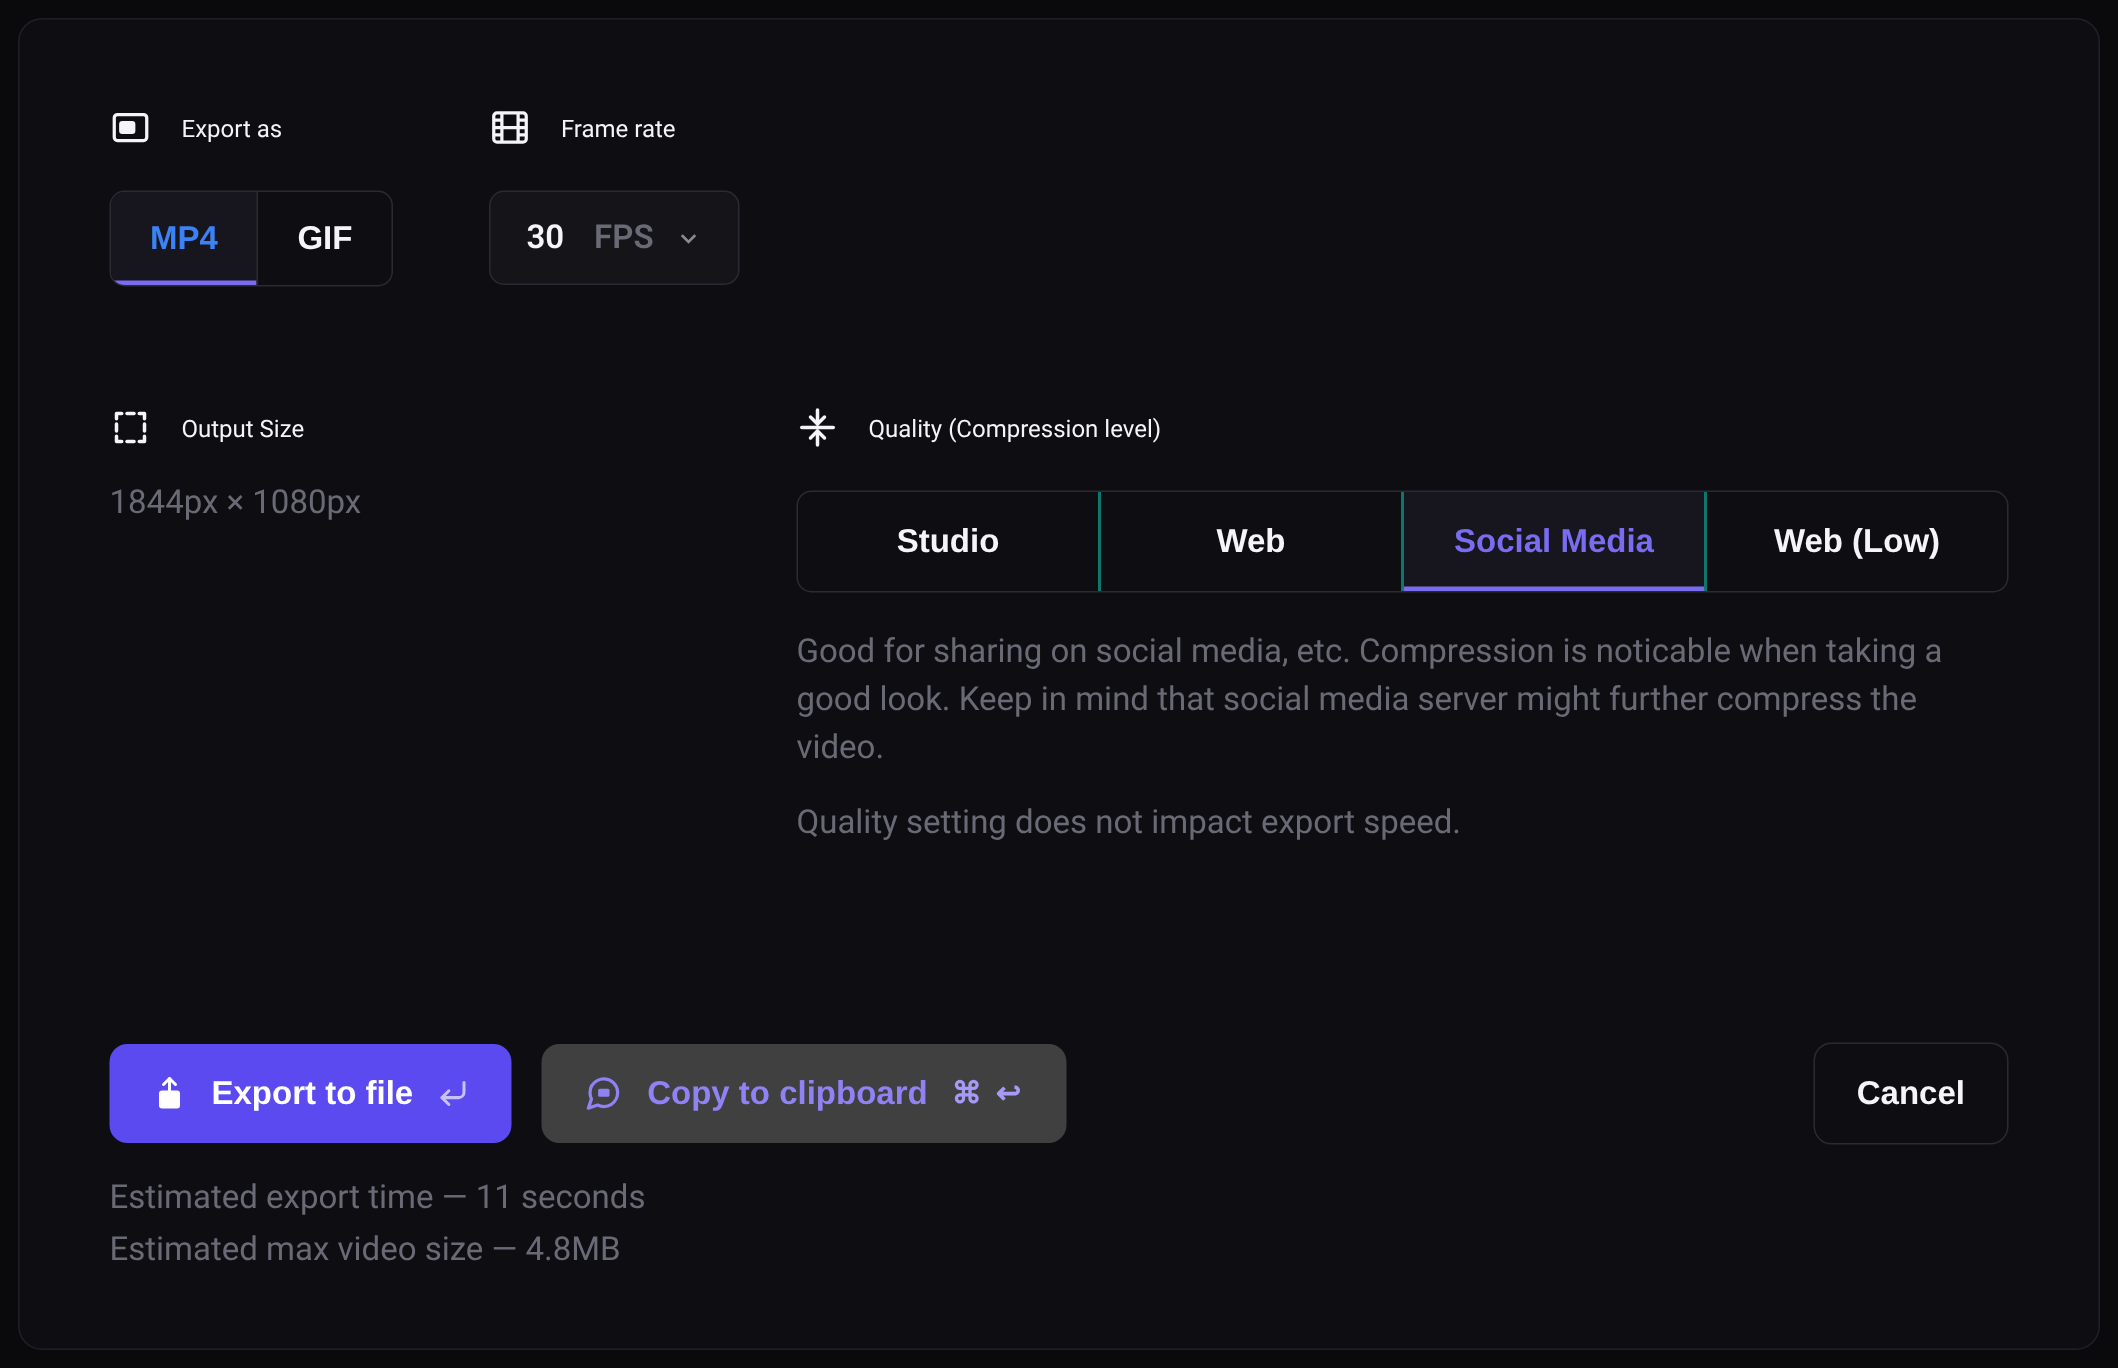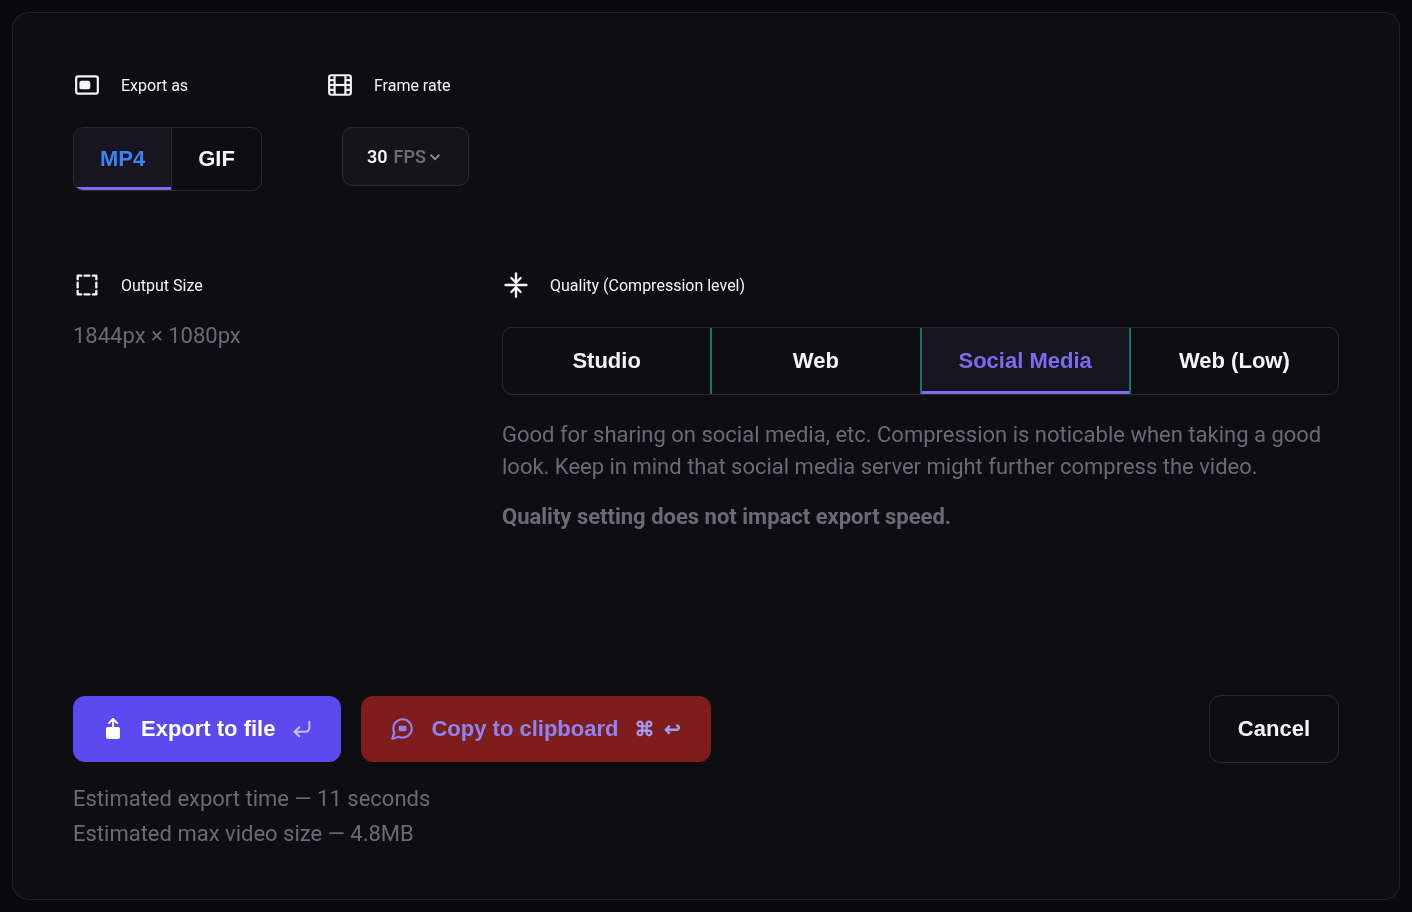--- a/index.html
+++ b/index.html
@@ -33,35 +33,34 @@
     border: none;
     color: #f5f5f7;
     cursor: pointer;
     border-right:1px solid #2a2a34;
   }
   .seg:last-child { border-right:none; }
   .seg.active { color:#3b82f6; background:#17161f; box-shadow: inset 0 -3px 0 #7a6cf0; }
 
   
   .dropdown {
-    display:inline-flex; align-items:center; 
+    display:inline-flex; align-items:center; gap:14px;
     border:1px solid #2a2a34; border-radius:10px;
     padding: 18px 24px;
     margin-top:28px;
-    font-size:18px; font-weight:600;
+    font-size:22px; font-weight:600;
     background:#141419;
     cursor:pointer;
-    margin-left:16px;
   }
   .fps-num { color:#f5f5f7; }
   .fps-unit { color:#6a6a76; margin-left:6px; }
   .chev { color:#8a8a96; }
 
   
-  .row2 { display:flex; gap:89px; margin-top:80px; }
+  .row2 { display:flex; gap:118px; margin-top:80px; }
   .col { flex-shrink:0; }
   .col-output { width: 340px; }
   .col-quality { flex:1; }
 
   .quality-group { display:flex; border:1px solid #2a2a34; border-radius:10px; overflow:hidden; margin-top:28px; width:100%; }
   .qual {
     flex:1;
     font-size:22px; font-weight:600;
     padding: 20px 0;
     text-align:center;
@@ -69,36 +68,36 @@
     border:none;
     color:#f5f5f7;
     cursor:pointer;
     border-right:2px solid #0f766e;
   }
   .qual:last-child { border-right:none; }
   .qual.active { color:#7a6cf0; background:#17161f; box-shadow: inset 0 -3px 0 #7a6cf0; }
 
   .dims { margin-top:24px; font-size:22px; color:#6a6a76; }
   .qual-desc { margin-top:24px; font-size:22px; line-height:1.45; color:#6a6a76; max-width: 840px; }
-  .qual-desc p + p { margin-top:18px;font-weight:bold; }
+  .qual-desc p + p { margin-top:18px; }
 
   
   .footer {
     position:absolute; left:60px; right:60px; bottom:48px;
   }
   .footer-row { display:flex; align-items:center; gap:20px; }
   .btn {
     display:inline-flex; align-items:center; gap:16px;
     font-size:22px; font-weight:700;
     border-radius:12px;
     padding: 20px 28px;
     border:none; cursor:pointer;
   }
   .btn-primary { background:#5b4af0; color:#fff; }
-  .btn-secondary { background:#7f1d1d; color:#8e82f5; }
+  .btn-secondary { background:#404040; color:#8e82f5; }
   .btn-ghost { background:transparent; color:#f5f5f7; border:1px solid #2a2a34; margin-left:auto; }
   .kbd { color:#a69af8; font-size:20px; letter-spacing:2px; }
   .est { margin-top:18px; font-size:22px; color:#6a6a76; line-height:1.6; }
 
   svg { display:block; }
 </style>
 </head>
 <body>
 
 <div class="panel">

